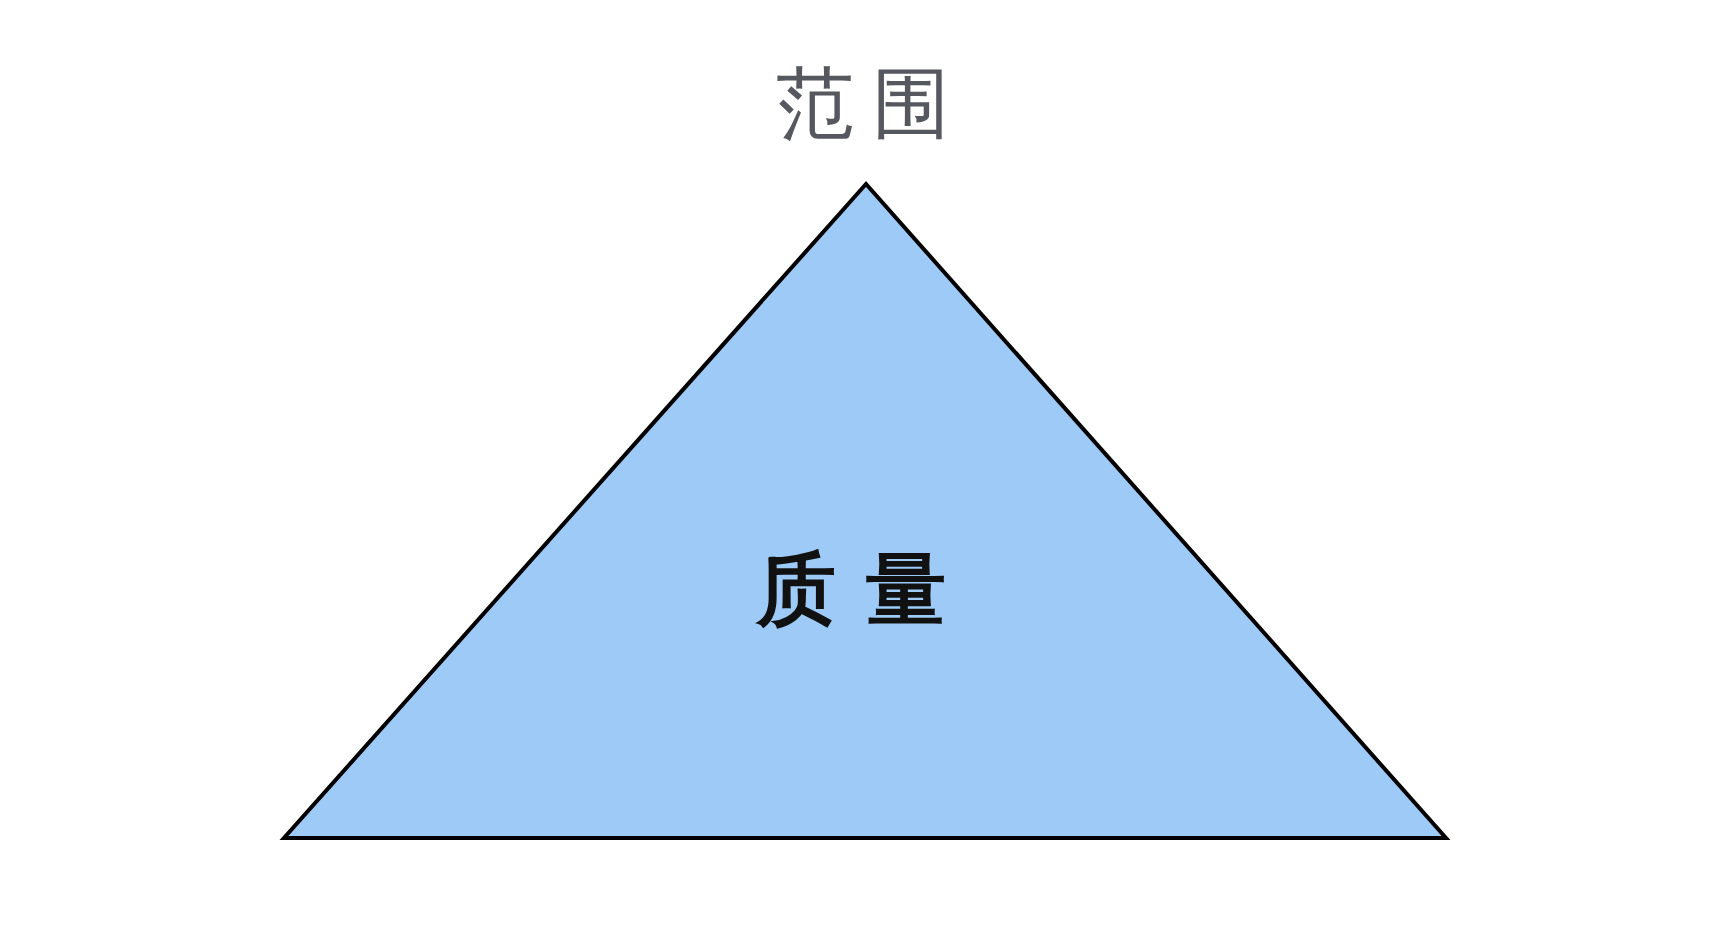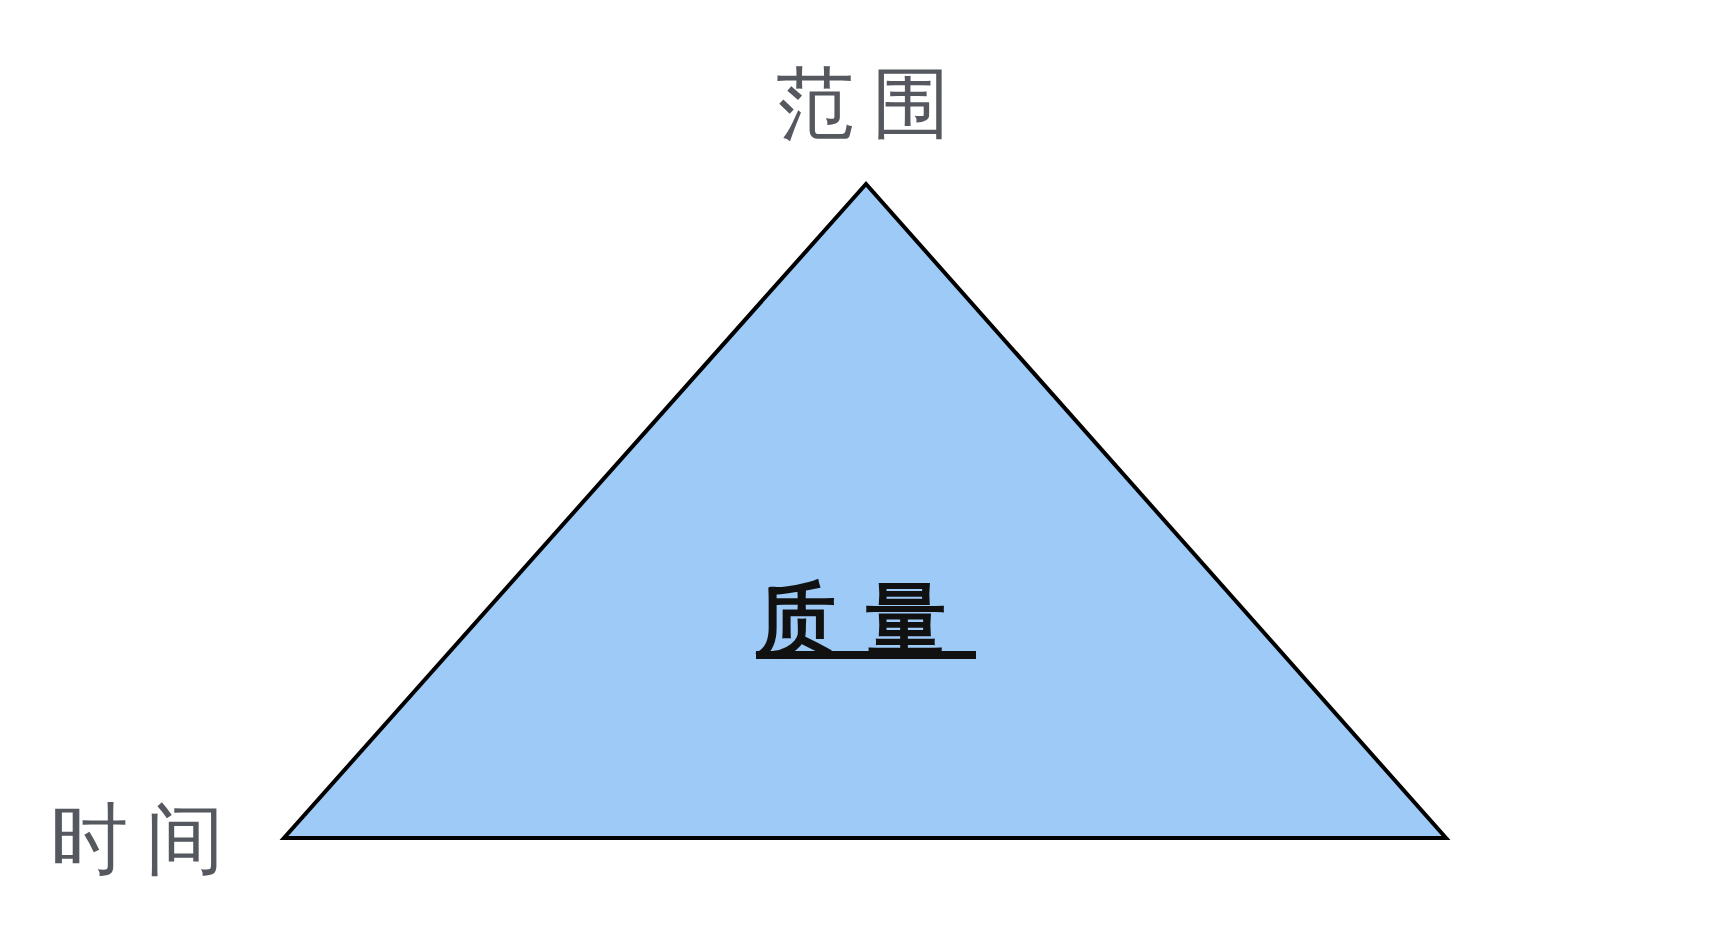--- a/index.html
+++ b/index.html
@@ -14,17 +14,16 @@
 </head>
 <body>
 
 <div class="canvas">
   <svg width="1736" height="926" viewBox="0 0 1736 926">
     <polygon id="tri" points="866,184 284,838 1446,838" fill="#9ECAF8" stroke="#000000" stroke-width="4" stroke-linejoin="miter"></polygon>
   </svg>
 
   <div class="label" style="left:776px; top:64px;">范围</div>
 
-  <div class="label" style="left:50px; top:800px;">时间</div>
 
 
-  <div class="center-label" style="left:756px; top:580px;text-decoration:underline;">质量</div>
+  <div class="center-label" style="left:756px; top:550px;">质量</div>
 </div>
 
 </body></html>

